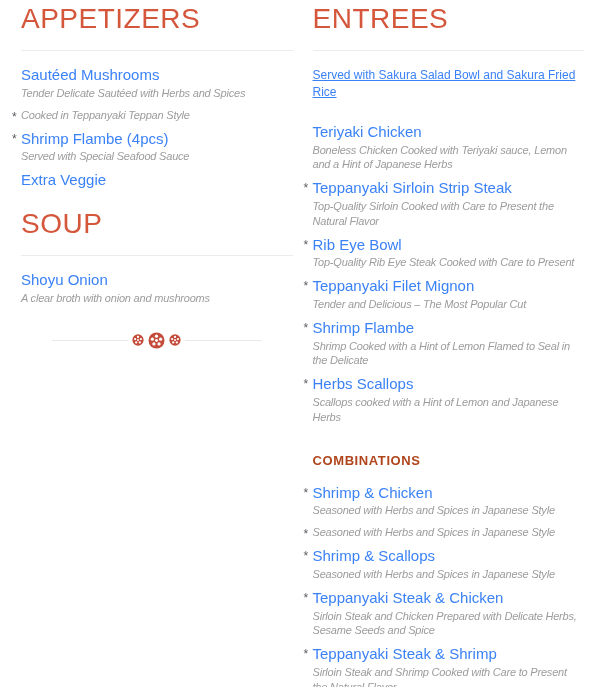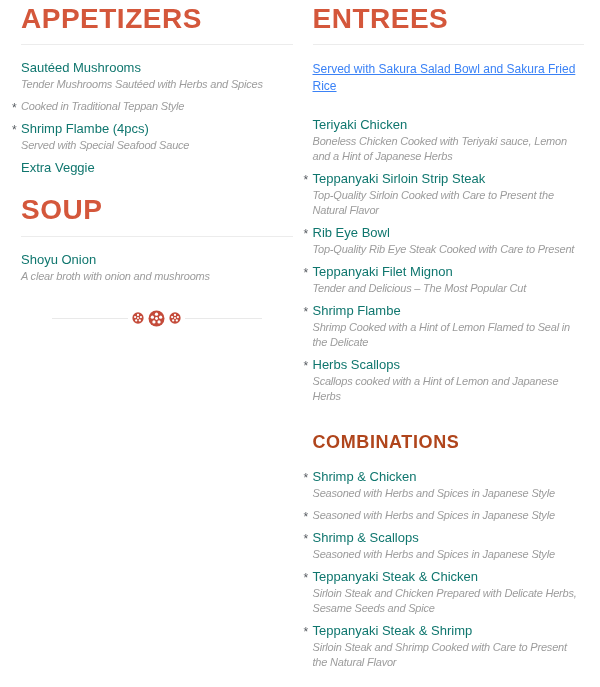--- a/index.html
+++ b/index.html
@@ -15,49 +15,49 @@
     display: grid;
     grid-template-columns: 1fr 1fr;
     column-gap: 20px;
     align-items: start;
   }
   .col { min-width: 0; }
   .section + .section { margin-top: 18px; }
   .heading {
     margin: 0;
     font-size: 28px;
-    font-weight: 700;
+    font-weight: 400;
     letter-spacing: 0.5px;
     color: #d4573b;
     line-height: 1.15;
-    padding-bottom: 9px;
+    padding-bottom: 15px;
     border-bottom: 1px solid #ececec;
     margin-bottom: 15px;
   }
   .subheading {
     margin: 0 0 16px 0;
-    font-size: 18px;
+    font-size: 13px;
     font-weight: 700;
     letter-spacing: 0.6px;
     color: #b0451c;
     text-transform: uppercase;
   }
   .section.sub { margin-top: 28px; }
   .note {
     margin: 16px 0 22px 0;
     font-size: 12px;
     color: #3b82f6;
     line-height: 1.4;
     text-decoration: underline;
   }
   .items { }
   .item { position: relative; margin-bottom: 1px; padding: 0; }
   .item-name {
-    font-size: 13px;
-    color: #0f766e;
+    font-size: 15px;
+    color: #3b82f6;
     line-height: 1.25;
   }
   .item-desc {
     font-size: 11px;
     font-style: italic;
     letter-spacing: -0.2px;
     color: #9c9c9c;
     line-height: 1.35;
     margin-top: 1px;
     margin-bottom: 7px;
@@ -87,25 +87,25 @@
 <body>
 
 <div class="page">
   <div class="menu-columns" id="columns-root">
       <div class="col">
         <section class="section">
           <h2 class="heading">APPETIZERS</h2>
           <div class="items">
             <div class="item">
               <div class="item-name">Sautéed Mushrooms</div>
-              <div class="item-desc">Tender Mushrooms Sautéed with Herbs and Spices</div>
-            </div>
-            <div class="item">
-              <span class="star">*</span>
-              <div class="item-desc">Cooked in Traditional Teppan Style</div>
+              <div class="item-desc">Tender Delicate Sautéed with Herbs and Spices</div>
+            </div>
+            <div class="item">
+              <span class="star">*</span>
+              <div class="item-desc">Cooked in Teppanyaki Teppan Style</div>
             </div>
             <div class="item">
               <span class="star">*</span>
               <div class="item-name">Shrimp Flambe (4pcs)</div>
               <div class="item-desc">Served with Special Seafood Sauce</div>
             </div>
             <div class="item no-desc">
               <div class="item-name">Extra Veggie</div>
             </div>
           </div>

